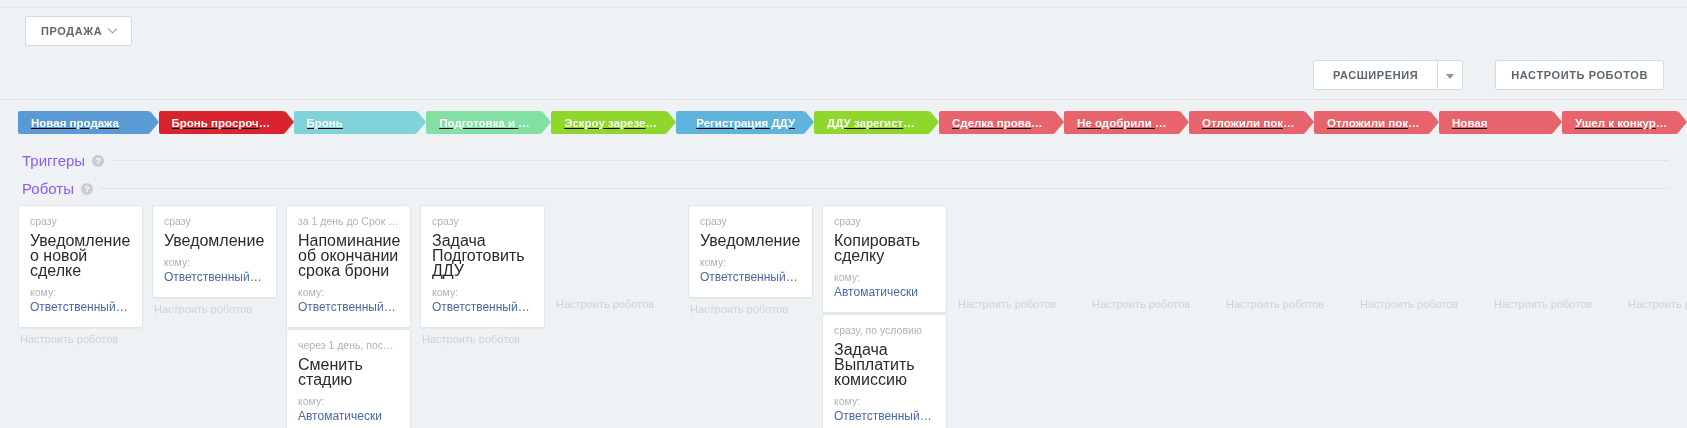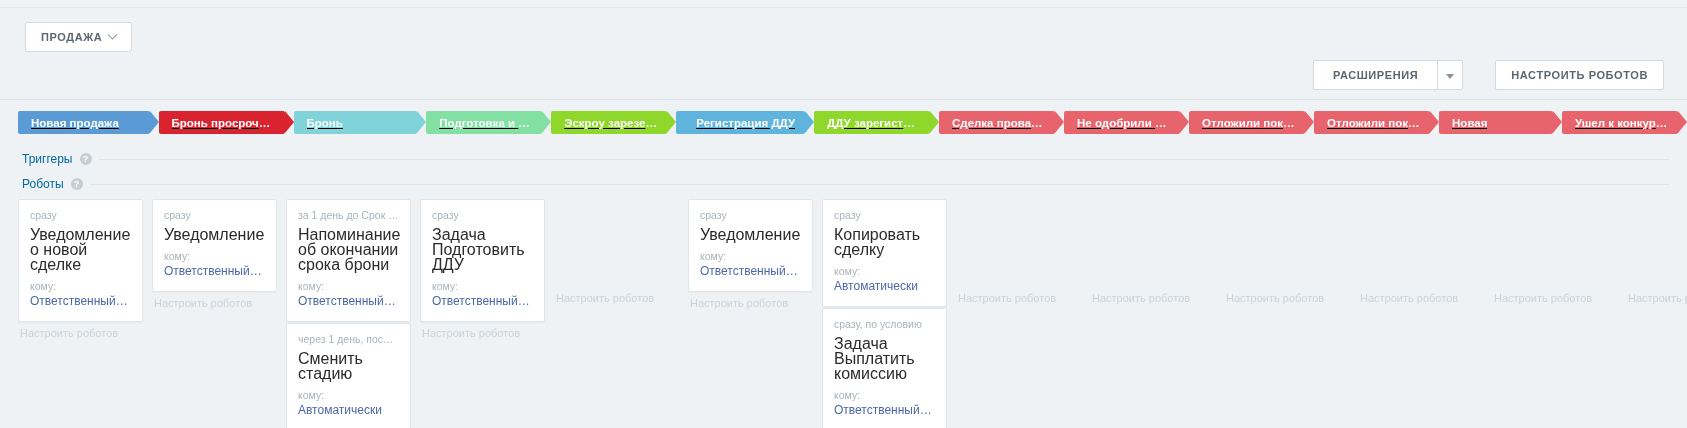--- a/index.html
+++ b/index.html
@@ -41,21 +41,21 @@
     letter-spacing: 0.6px;
     text-transform: uppercase;
     cursor: pointer;
     user-select: none;
     white-space: nowrap;
   }
 
   #sale-filter {
     position: absolute;
     left: 25px;
-    top: 14px;
+    top: 8px;
     gap: 7px;
   }
   .caret {
     display: inline-block;
     width: 0; height: 0;
     border-left: 4px solid transparent;
     border-right: 4px solid transparent;
     border-top: 5px solid #8a949c;
     position: relative;
     top: 1px;
@@ -134,22 +134,22 @@
 
   
   .section-head {
     display: flex;
     align-items: center;
     gap: 7px;
     padding-left: 22px;
     margin-top: 11px;
   }
   .section-title {
-    font-size: 12px;
-    color: #0369a1;
+    font-size: 15px;
+    color: #8b5cf6;
     white-space: nowrap;
   }
   .q-icon {
     width: 12px; height: 12px;
     border-radius: 50%;
     background: #c6ced4;
     color: #fff;
     font-size: 9px;
     line-height: 12px;
     text-align: center;

